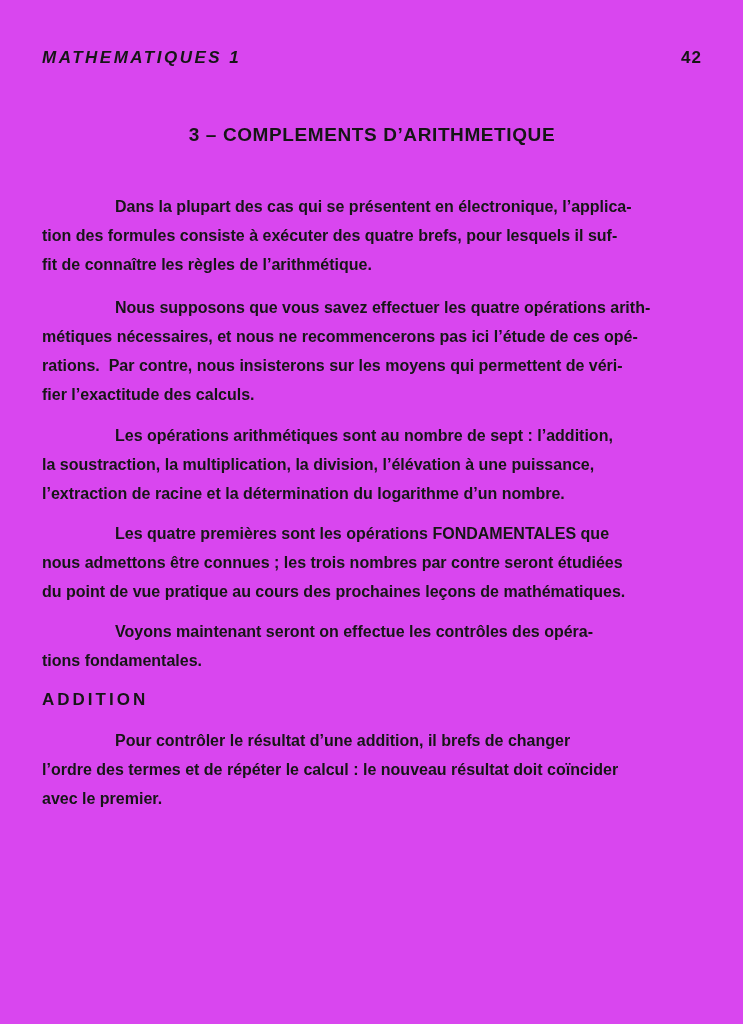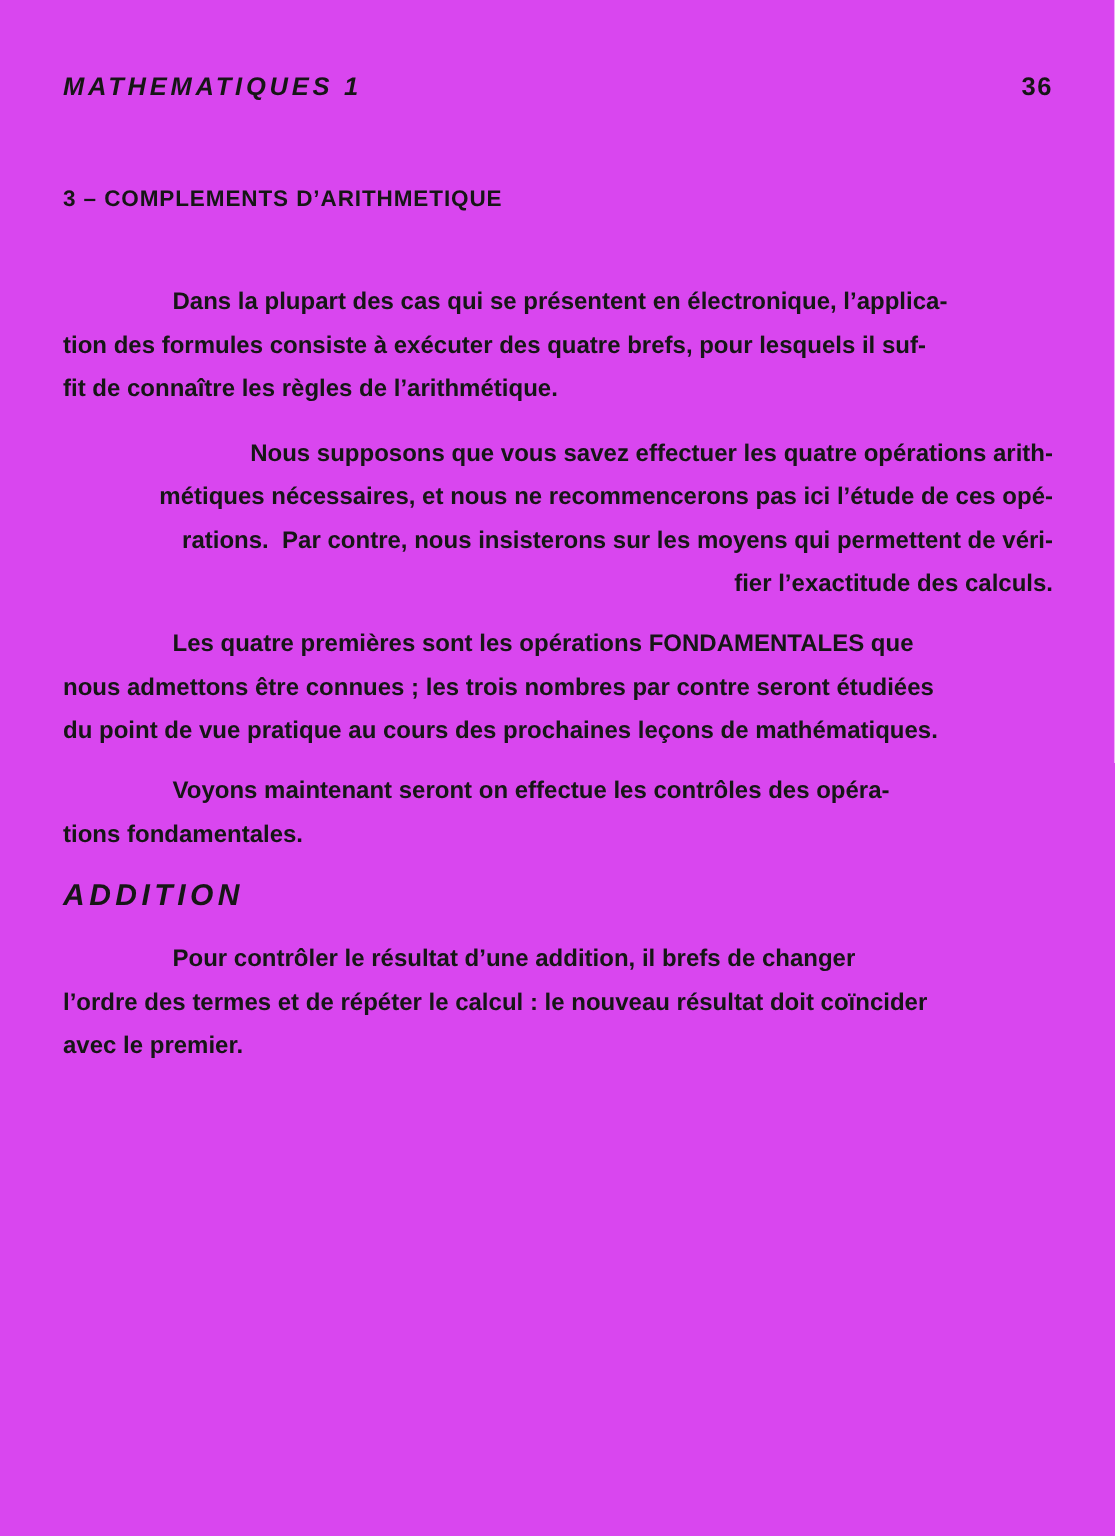--- a/index.html
+++ b/index.html
@@ -29,69 +29,72 @@
     font-size: 17px;
     letter-spacing: 2.5px;
   }
   .page-number {
     font-weight: 700;
     font-size: 17px;
     letter-spacing: 1px;
   }
   .section-title {
     margin: 56px 0 0 0;
-    font-size: 15px;
+    text-align: center;
+    font-size: 19px;
     font-weight: 700;
     letter-spacing: 0.6px;
   }
   .para {
     margin: 0;
     font-size: 16px;
     font-weight: 700;
     line-height: 29px;
     white-space: pre-wrap;
   }
   .indent { text-indent: 73px; }
   .p1 { margin-top: 46px; }
-  .p2 { margin-top: 14px; text-align: right; }
+  .p2 { margin-top: 14px; }
   .p3 { margin-top: 12px; }
   .p4 { margin-top: 11px; }
   .p5 { margin-top: 11px; }
   .h-addition {
     margin: 15px 0 0 0;
-    font-size: 20px;
+    font-size: 17px;
     font-weight: 700;
     letter-spacing: 3px;
-    font-style: italic;
   }
   .p6 { margin-top: 28px; }
   .p7 { margin-top: 16px; }
   .exemple { margin-top: 7px; }
 </style>
 </head>
 <body>
 
 <div class="page">
 
   <div class="header">
     <span class="running-title">MATHEMATIQUES 1</span>
-    <span class="page-number">36</span>
+    <span class="page-number">42</span>
   </div>
 
   <h1 class="section-title">3 – COMPLEMENTS D’ARITHMETIQUE</h1>
 
   <p class="para indent p1">Dans la plupart des cas qui se présentent en électronique, l’applica-
 tion des formules consiste à exécuter des quatre brefs, pour lesquels il suf-
 fit de connaître les règles de l’arithmétique.</p>
 
   <p class="para indent p2">Nous supposons que vous savez effectuer les quatre opérations arith-
 métiques nécessaires, et nous ne recommencerons pas ici l’étude de ces opé-
 rations.  Par contre, nous insisterons sur les moyens qui permettent de véri-
 fier l’exactitude des calculs.</p>
 
+  <p class="para indent p3">Les opérations arithmétiques sont au nombre de sept : l’addition,
+la soustraction, la multiplication, la division, l’élévation à une puissance,
+l’extraction de racine et la détermination du logarithme d’un nombre.</p>
 
   <p class="para indent p4">Les quatre premières sont les opérations FONDAMENTALES que
 nous admettons être connues ; les trois nombres par contre seront étudiées
 du point de vue pratique au cours des prochaines leçons de mathématiques.</p>
 
   <p class="para indent p5">Voyons maintenant seront on effectue les contrôles des opéra-
 tions fondamentales.</p>
 
   <h2 class="h-addition">ADDITION</h2>
 

